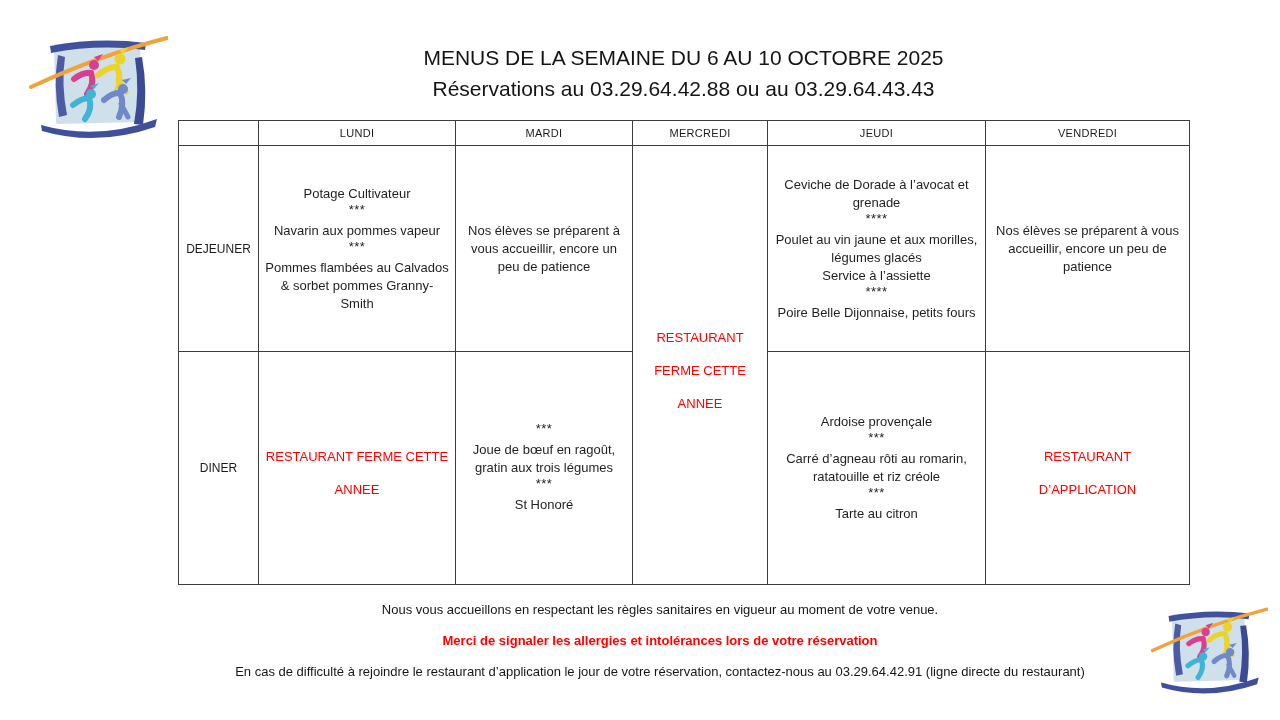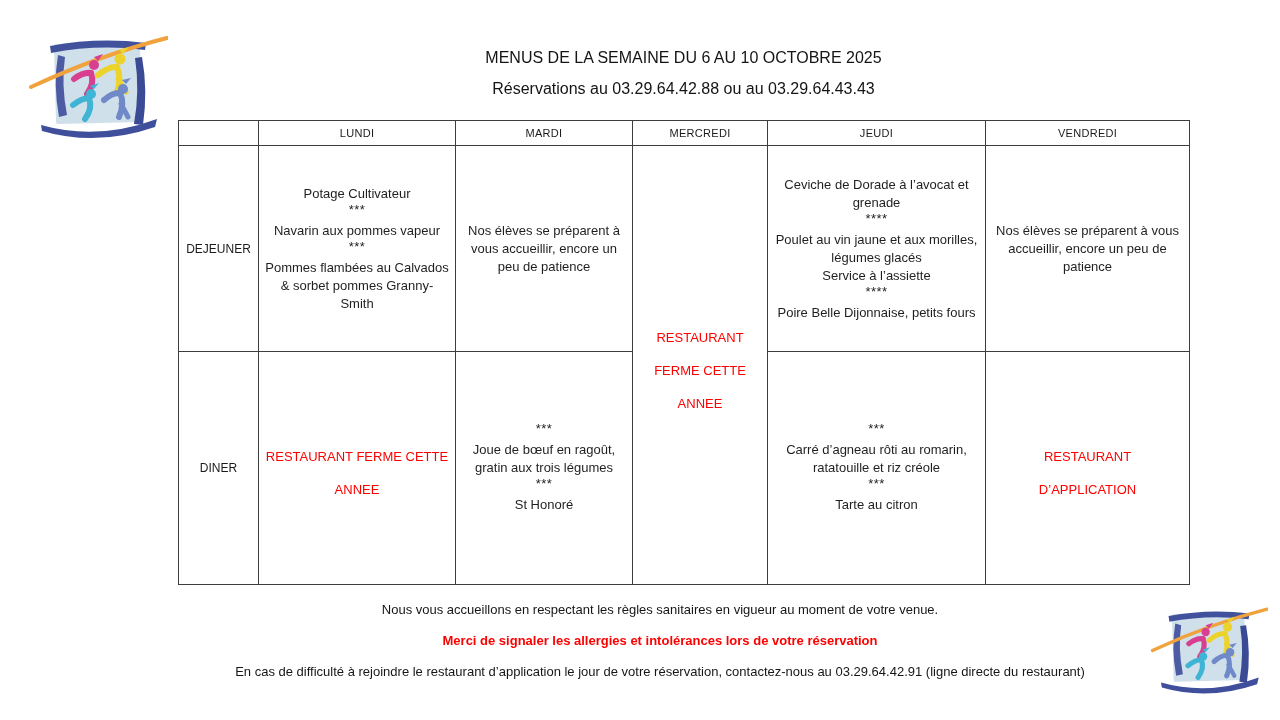--- a/index.html
+++ b/index.html
@@ -9,21 +9,21 @@
   }
   .defs { position:absolute; width:0; height:0; }
 
   .logo { position:absolute; }
   .logo svg { width:100%; height:100%; }
   .logo-tl { left:28px; top:28px; width:140px; height:112px; }
   .logo-br { left:1150px; top:598px; width:118px; height:100px; }
 
   .titles {
     position:absolute; left:178px; top:42px; width:1011px;
-    text-align:center; font-size:16px; line-height:31px; color:#141414;
+    text-align:center; font-size:21px; line-height:31px; color:#141414;
   }
 
   .menu-table {
     position:absolute; left:178px; top:120px;
     display:grid;
     grid-template-columns:80px 197px 177px 135px 218px 204px;
     grid-template-rows:25px 206px 233px;
     border-top:1.5px solid #3d3d3d; border-left:1.5px solid #3d3d3d;
     background:#ffffff;
   }
@@ -157,20 +157,21 @@
   <div class="cell menu" style="grid-area:3/3/4/4">
     <div class="inner">
         <div class="line stars">***</div>
         <div class="line">Joue de bœuf en ragoût, gratin aux trois légumes</div>
         <div class="line stars">***</div>
         <div class="line">St Honoré</div>
       </div>
   </div>
   <div class="cell menu" style="grid-area:3/5/4/6">
     <div class="inner">
+        <div class="line">Ardoise provençale</div>
         <div class="line stars">***</div>
         <div class="line">Carré d’agneau rôti au romarin, ratatouille et riz créole</div>
         <div class="line stars">***</div>
         <div class="line">Tarte au citron</div>
       </div>
   </div>
   <div class="cell menu closed" style="grid-area:3/6/4/7">
     <div class="inner">
         <div class="line">RESTAURANT</div>
         <div class="line">D’APPLICATION</div>

